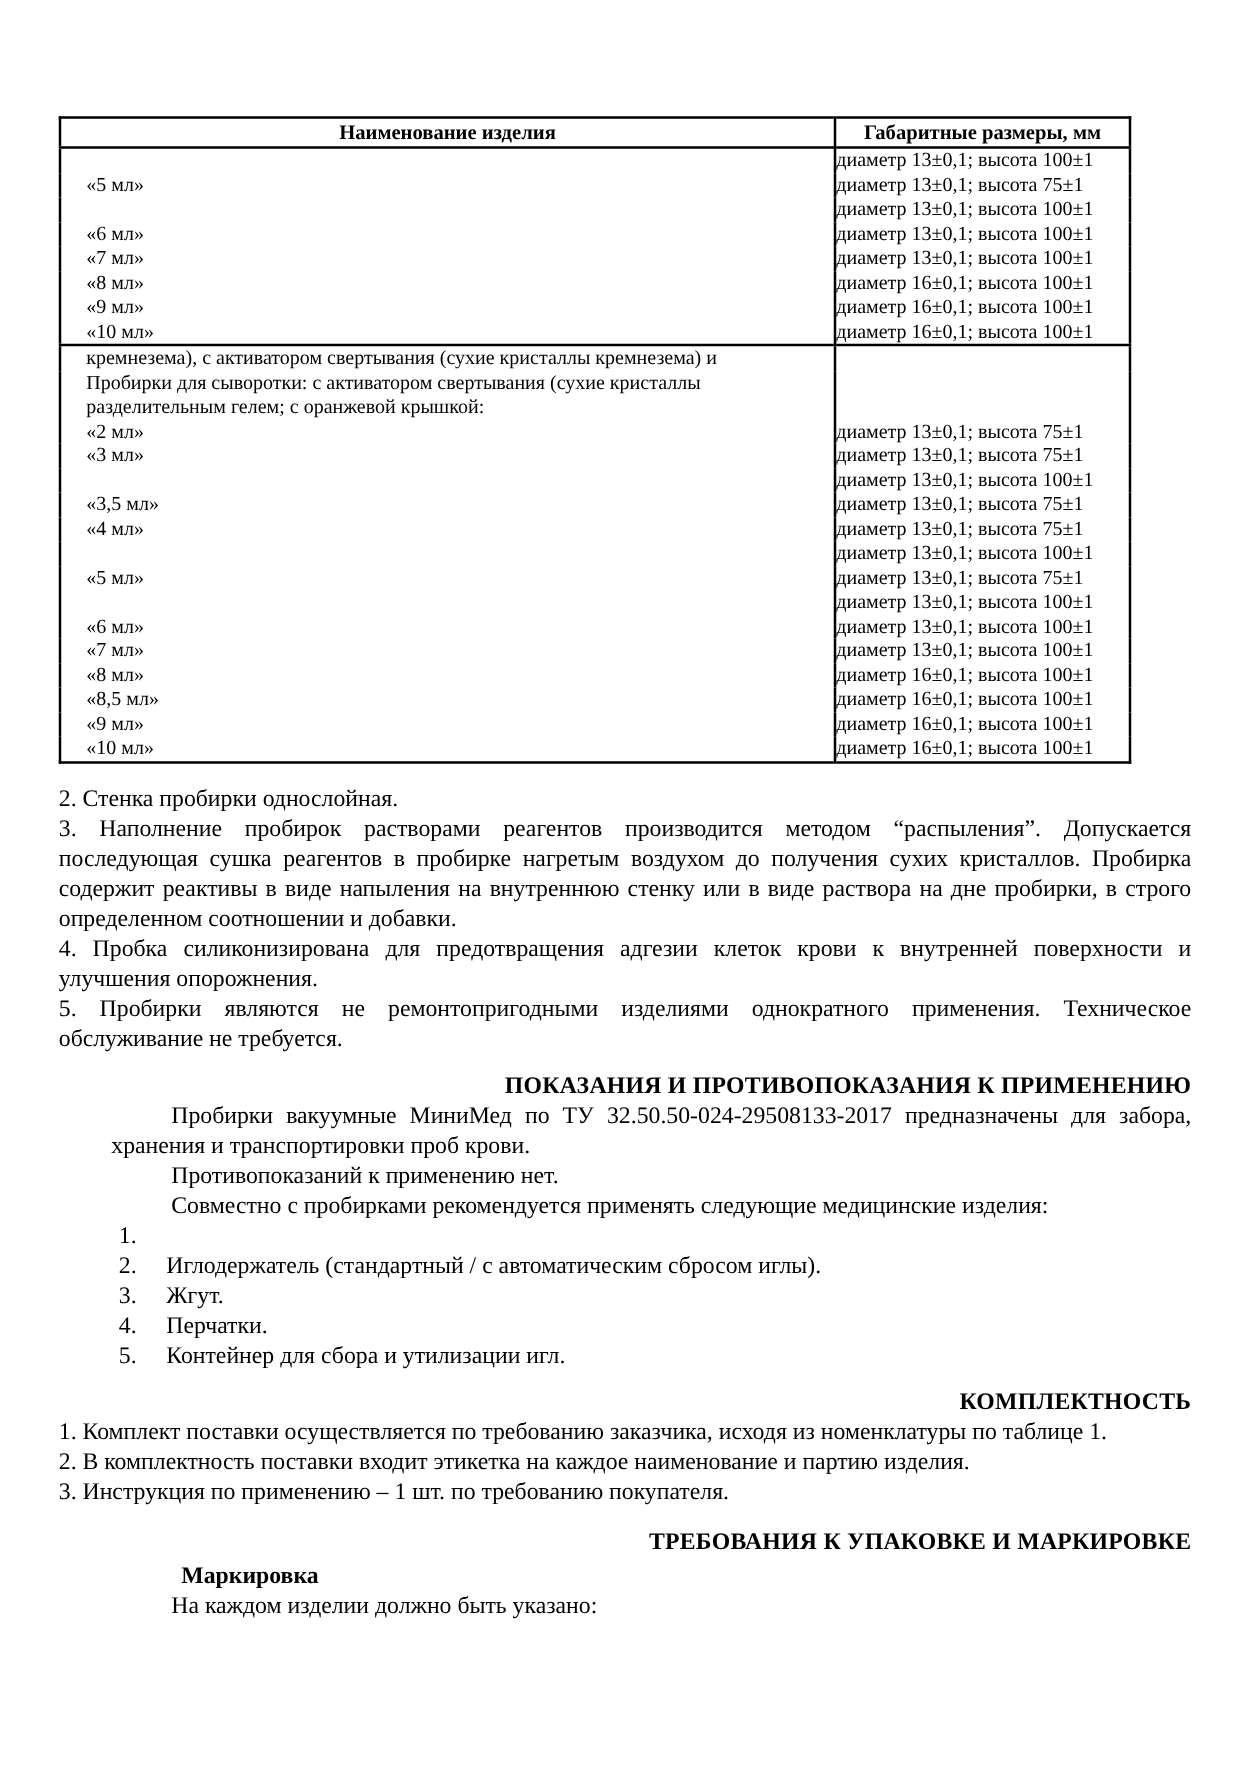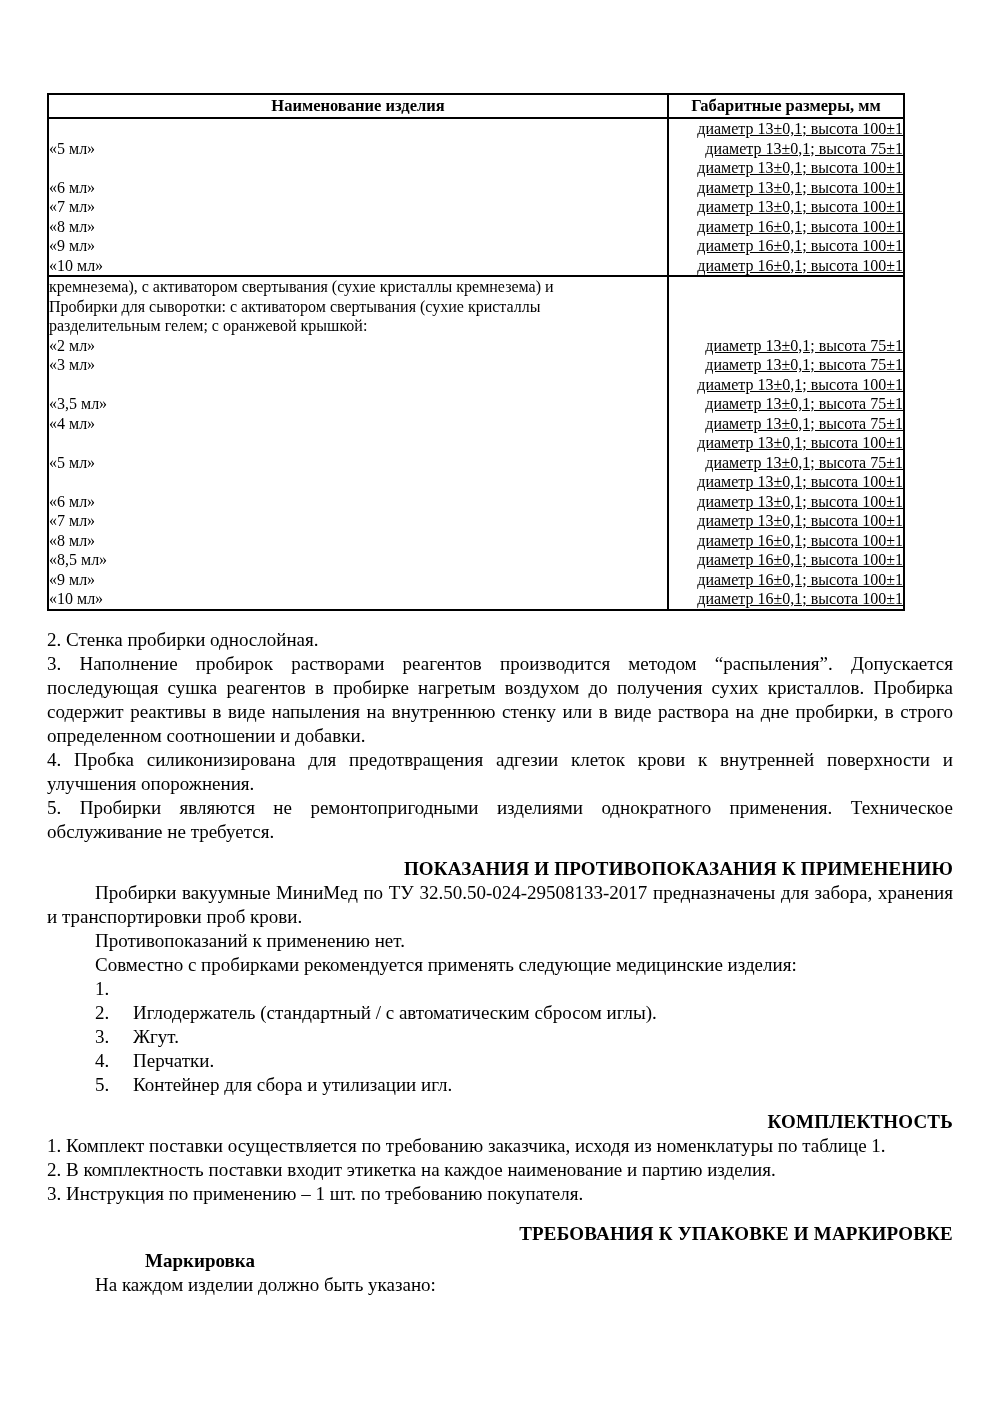--- a/index.html
+++ b/index.html
@@ -44,33 +44,33 @@
   th.h-name, td.cell-name { border-right: 2px solid #000; }
   tbody.sec2 { border-top: 2px solid #000; }
   td {
     padding: 0;
     line-height: 19.5px;
     height: 19.5px;
     vertical-align: top;
     white-space: nowrap;
     overflow: hidden;
   }
-  td.cell-name { padding-left: 0; text-align: left; }
-  td.cell-size { text-align: right; text-decoration: underline; }
+  td.cell-name { padding-left: 20px; text-align: left; }
+  td.cell-size { text-align: left; }
 
   
   .content {
     margin-top: 17px;
     width: 906px;
     font-size: 19px;
     line-height: 24px;
   }
   .para { margin: 0; text-align: justify; }
   .para.noj { text-align: left; }
-  .indent { text-indent: 48px; }
+  .indent { text-indent: 48px; margin-left: 42px; }
   .heading {
     font-size: 19px;
     font-weight: bold;
     text-align: right;
     margin: 13px 0 0 0;
     line-height: 24px;
     letter-spacing: 0.2px;
   }
   .heading.pack { margin-top: 16px; }
   .list { margin: 0; }

